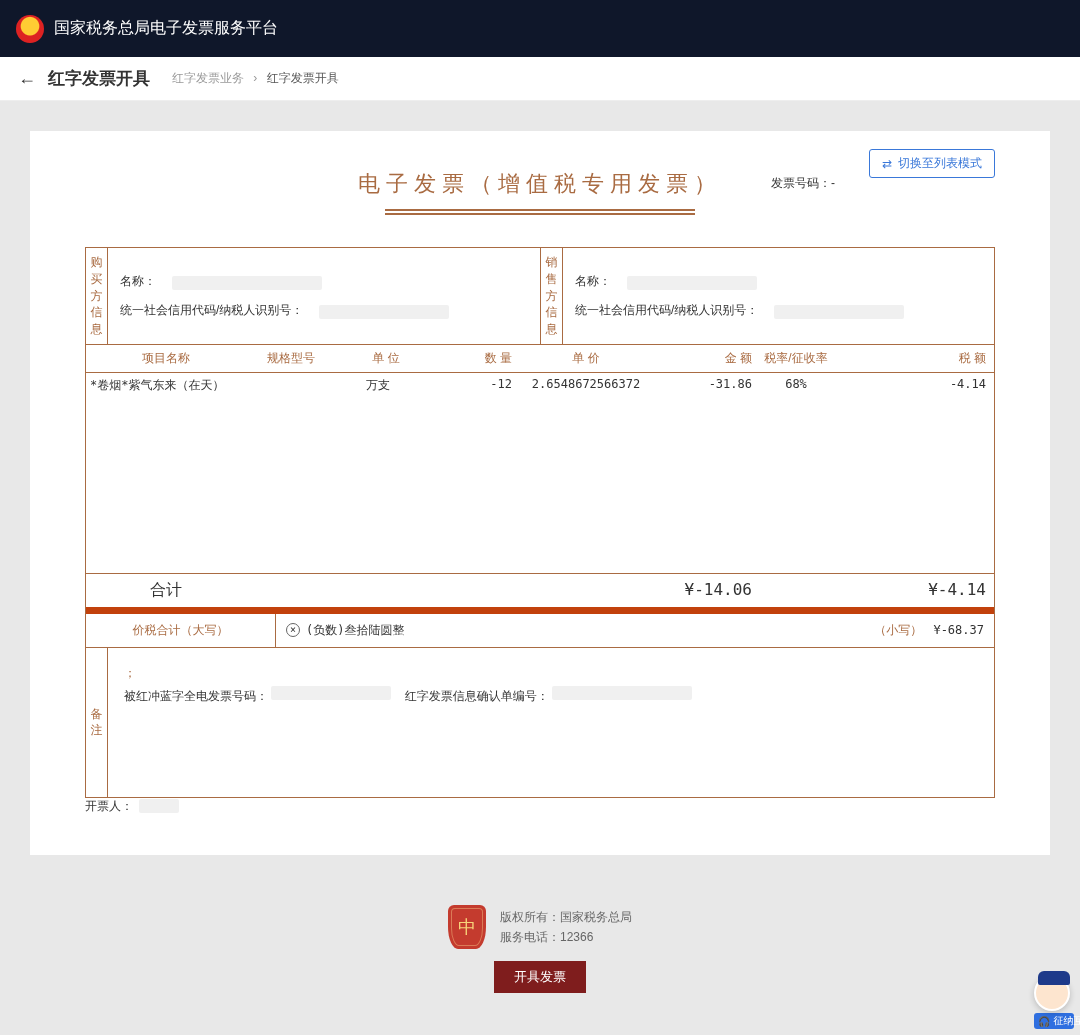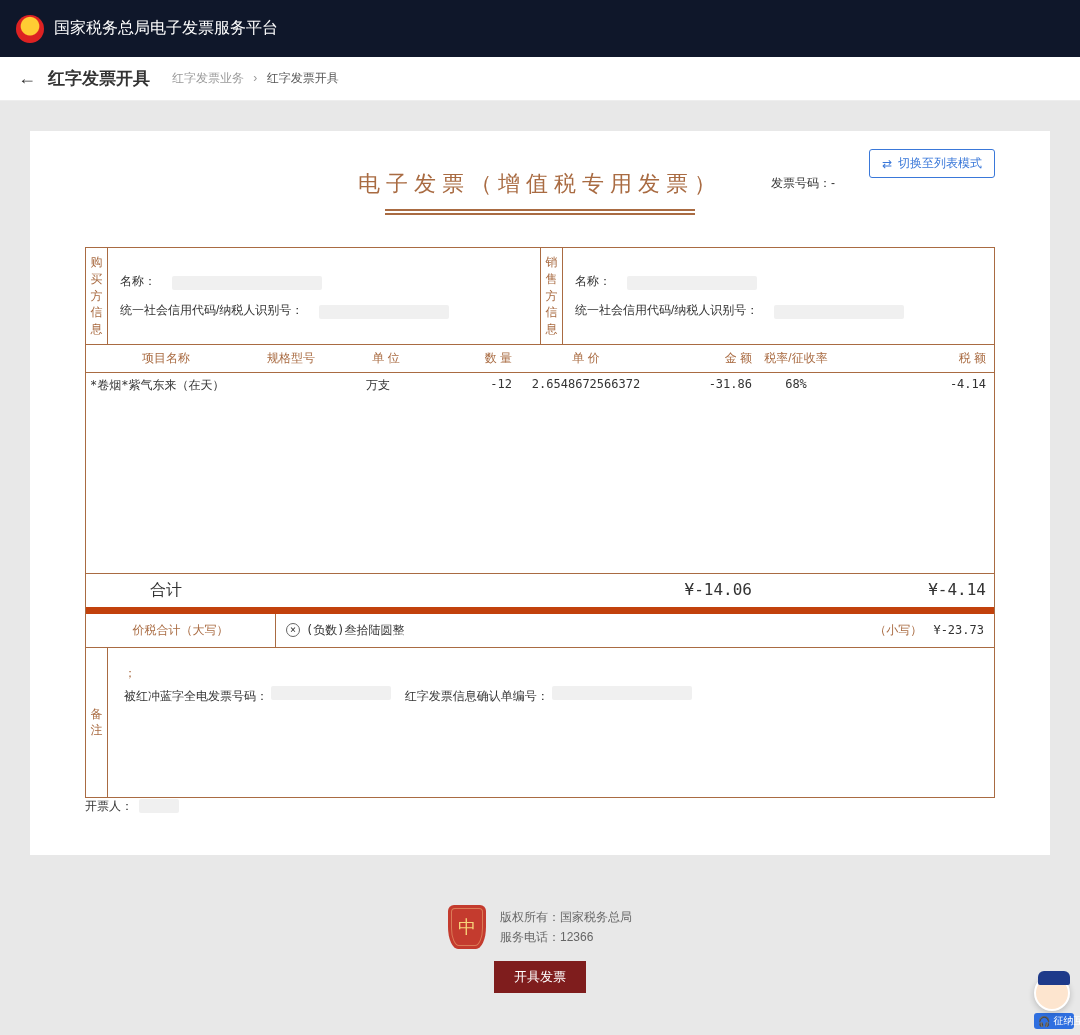--- a/index.html
+++ b/index.html
@@ -350,21 +350,21 @@
         <div class="c-tax">¥-4.14</div>
       </div>
 
       <div class="sumrow">
         <div class="lab">价税合计（大写）</div>
         <div class="bigbody">
           <span class="otimes">×</span>
           <span>(负数)叁拾陆圆整</span>
           <span class="small">
             <span class="xl">（小写）</span>
-            <span>¥-23.73</span>
+            <span>¥-68.37</span>
           </span>
         </div>
       </div>
 
       <div class="remarkrow">
         <div class="vlabel">
             <span>备</span>
             <span>注</span>
           </div>
         <div class="remarkbody">

